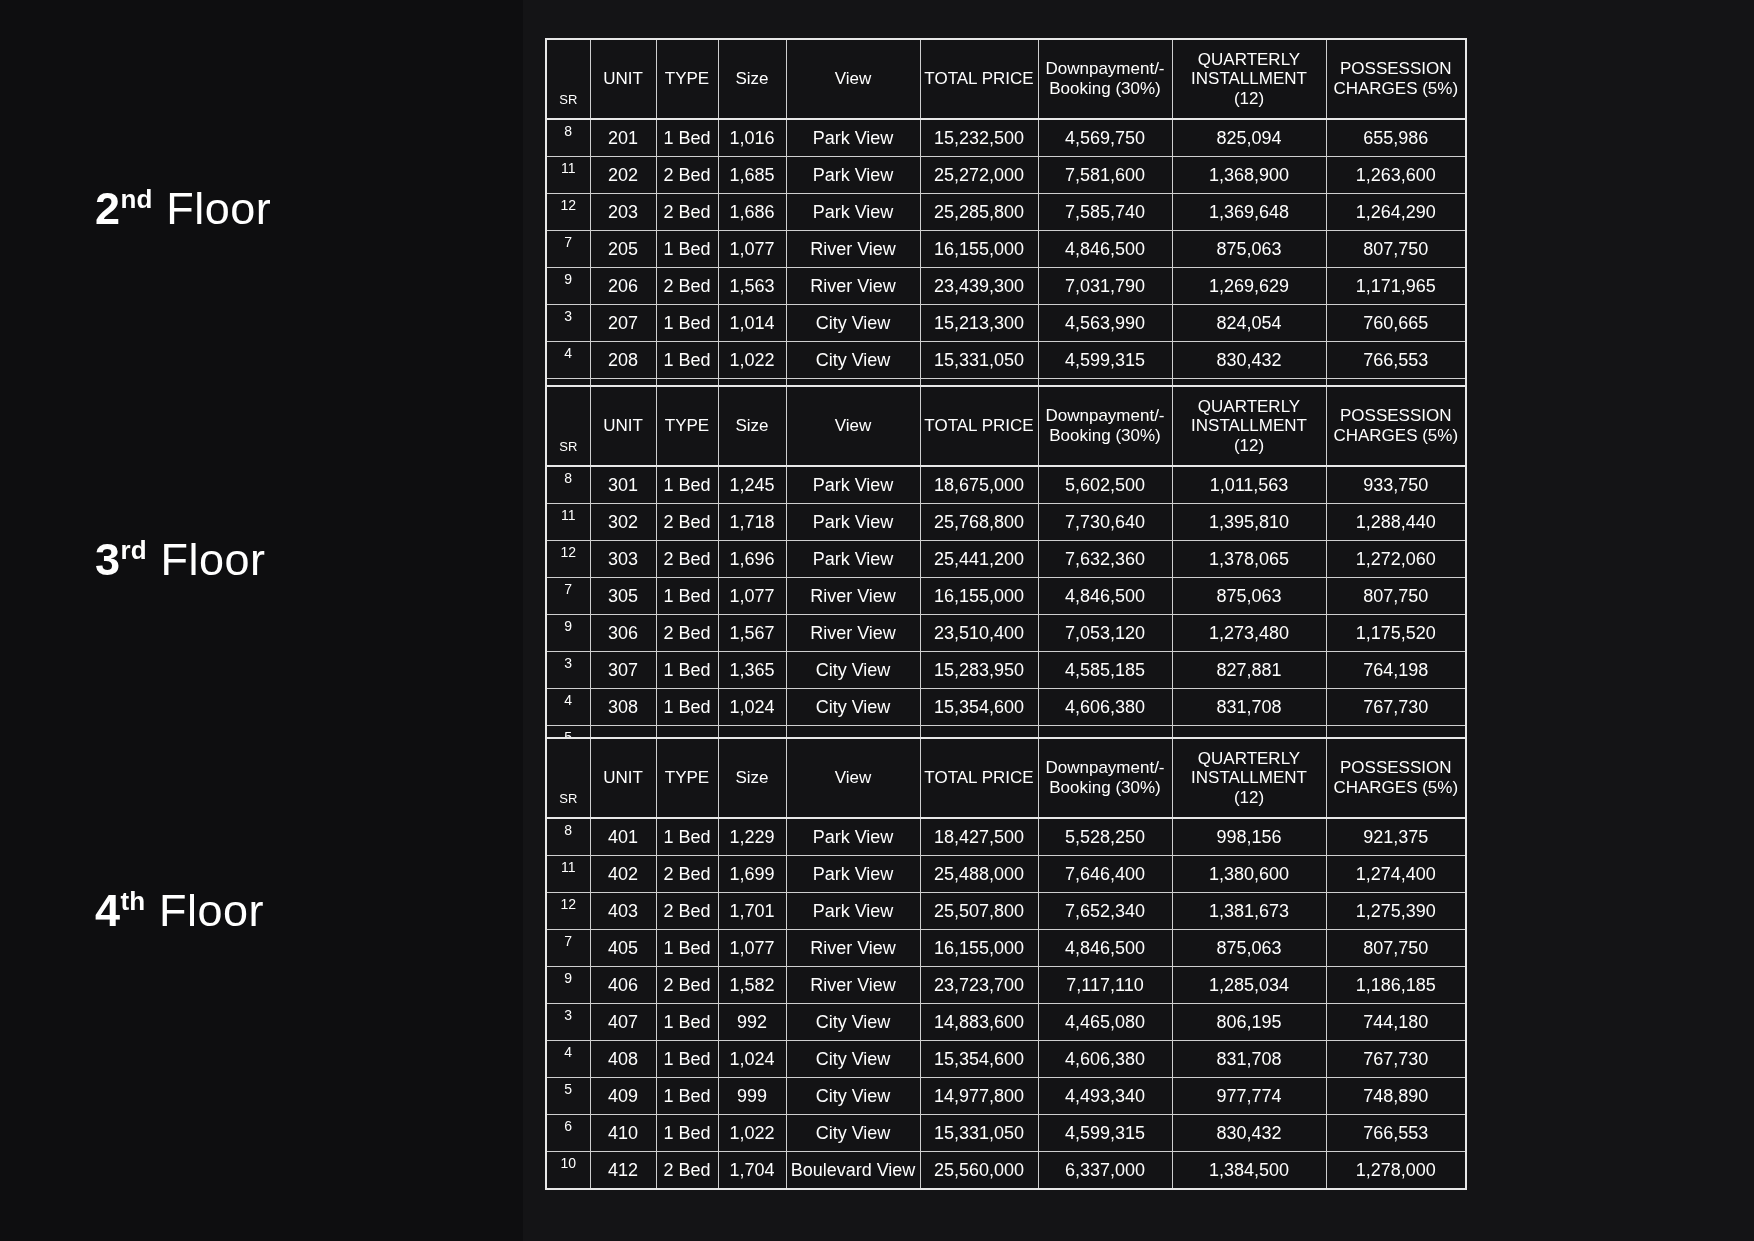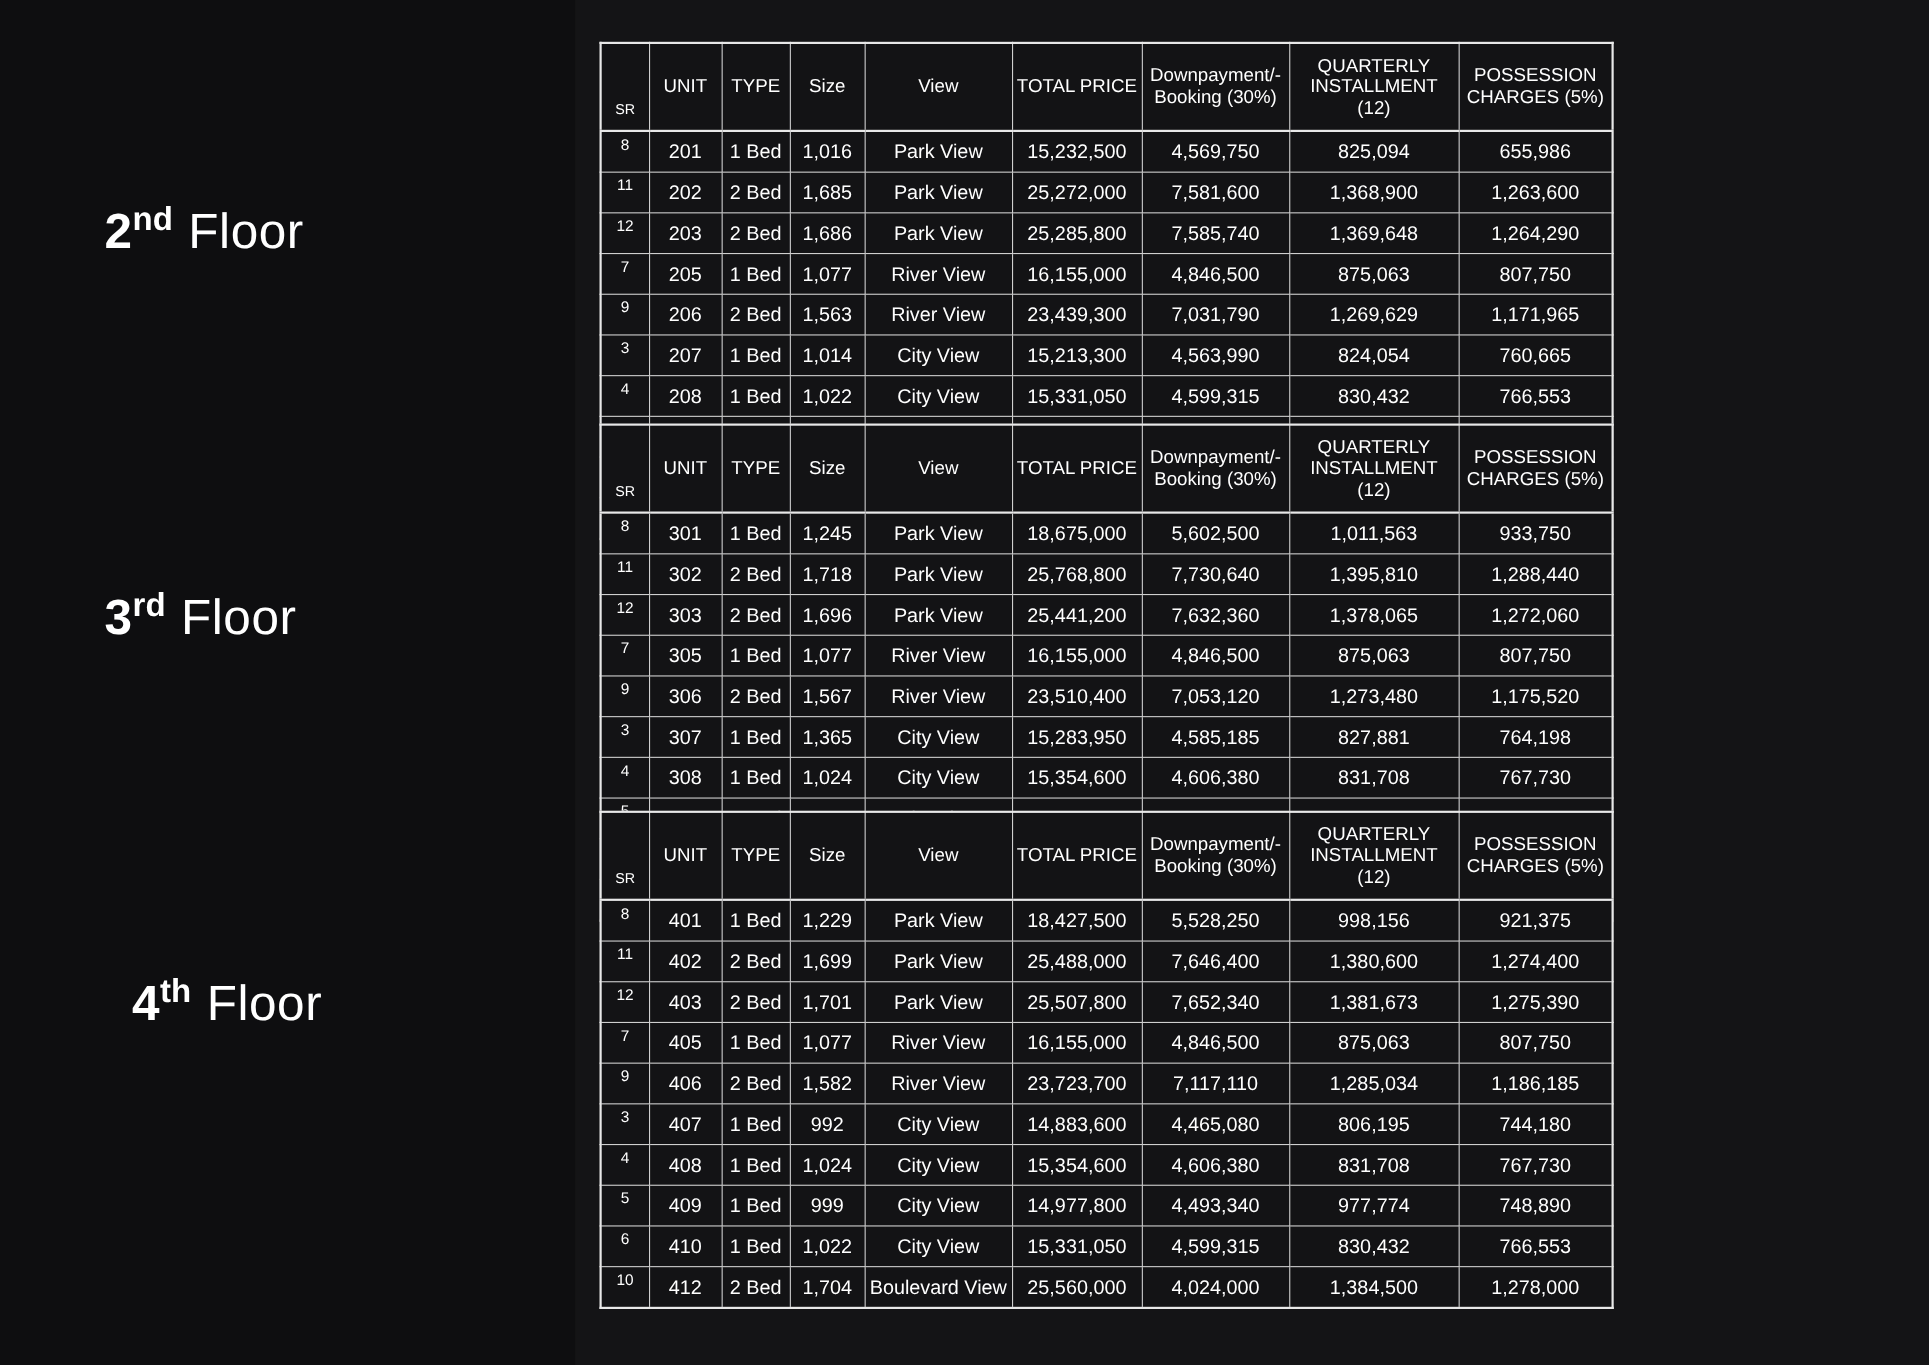--- a/index.html
+++ b/index.html
@@ -43,21 +43,21 @@
     position: absolute;
     left: 95px;
     width: 420px;
     font-size: 45px;
     font-weight: bold;
     letter-spacing: 0.5px;
     color: #ffffff;
     white-space: nowrap;
   }
   .floor-title .ord {
-    font-size: 30px;
+    font-size: 26px;
     vertical-align: super;
     font-weight: bold;
     letter-spacing: 0;
   }
   .floor-title .word {
     margin-left: 14px;
     font-weight: normal;
   }
 
   table.price-table {
@@ -408,21 +408,21 @@
             <td>2 Bed</td>
             <td>1,703</td>
             <td>Boulevard View</td>
             <td>25,537,500</td>
             <td>7,661,250</td>
             <td>1,383,281</td>
             <td>1,276,875</td>
           </tr>
         </tbody>
       </table>
-      <div class="floor-title" style="top: 885px; margin-left: 25px;"><span>4</span><span class="ord">th</span><span class="word">Floor</span></div>
+      <div class="floor-title" style="top: 885px;"><span>4</span><span class="ord">th</span><span class="word">Floor</span></div>
       <table class="price-table" style="top: 737px; left: 545px;">
         <colgroup>
           <col class="c-sr">
           <col class="c-unit">
           <col class="c-type">
           <col class="c-size">
           <col class="c-view">
           <col class="c-total">
           <col class="c-down">
           <col class="c-quart">
@@ -550,20 +550,20 @@
             <td>830,432</td>
             <td>766,553</td>
           </tr>
           <tr>
             <td class="sr">10</td>
             <td>412</td>
             <td>2 Bed</td>
             <td>1,704</td>
             <td>Boulevard View</td>
             <td>25,560,000</td>
-            <td>4,024,000</td>
+            <td>6,337,000</td>
             <td>1,384,500</td>
             <td>1,278,000</td>
           </tr>
         </tbody>
       </table>
     </div>
 </div>
 
 </body></html>

